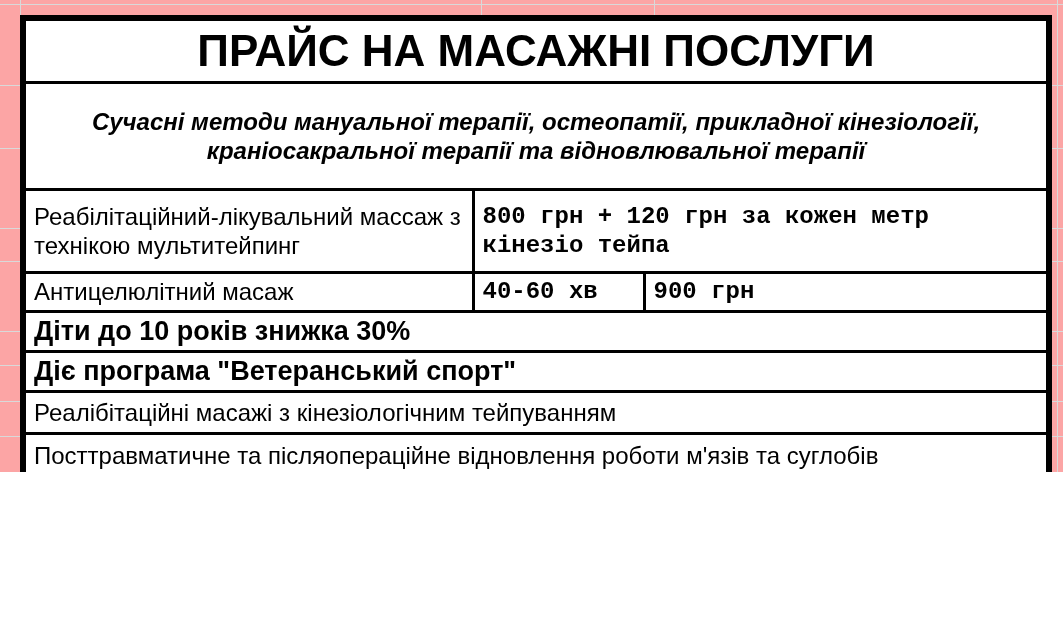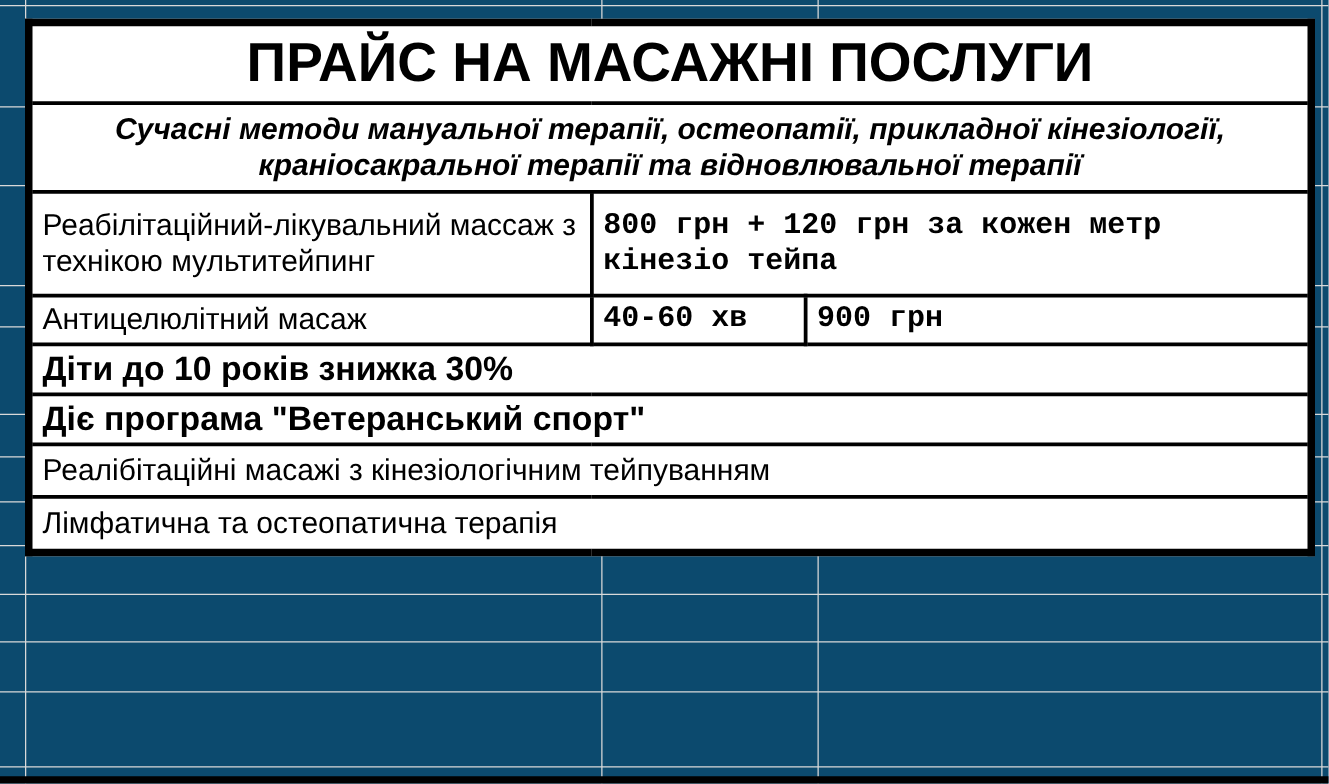--- a/index.html
+++ b/index.html
@@ -1,17 +1,17 @@
 <!DOCTYPE html>
 <html lang="uk"><head>
 <meta charset="utf-8">
 <style>
   html,body { margin:0; padding:0; background:#ffffff; }
   .screen {
-    position:relative; width:1063px; height:627px; background:#0c4a6e;
+    position:relative; width:1063px; height:472px; background:#fca5a5;
     overflow:hidden; color:#000;
     font-family:"Liberation Sans","DejaVu Sans",sans-serif;
   }
   
   .gl { position:absolute; background:#d9d9d9; z-index:0; }
   .gl.h { left:0; width:1063px; height:1px; }
   .gl.v { top:0; width:1px; height:627px; }
 
   .table-wrap { position:absolute; left:20px; top:15px; z-index:1; }
   table.price {
@@ -21,21 +21,21 @@
   table.price td {
     border:3px solid #000; padding:2px 8px; overflow:hidden;
     font-size:24px; line-height:1.22; vertical-align:middle;
   }
   tr.title-row td {
     height:60px; font-size:44px; font-weight:bold; text-align:center;
     padding:0 4px; line-height:1.05;
   }
   tr.subtitle-row td {
     height:64px; font-size:24px; font-weight:bold; font-style:italic;
-    text-align:center; padding:2px 10px;
+    text-align:center; padding:20px 10px;
   }
   tr.svc-r1 td { height:76px; }
   tr.svc-r2 td { height:32px; }
   tr.svc-r3 td { height:66px; }
   td.name-cell { padding-right:28px; }
   td.bold-cell { font-weight:bold;font-family:Liberation Mono, monospace; }
   td.vbottom { vertical-align:bottom; padding-bottom:5px; }
   tr.promo-row td {
     font-weight:bold; text-align:left; font-size:27px;
   }
@@ -100,20 +100,23 @@
       </tr>
       <tr class="promo-row promo-1">
         <td colspan="3">Діти до 10 років знижка 30%</td>
       </tr>
       <tr class="promo-row promo-3">
         <td colspan="3">Діє програма "Ветеранський спорт"</td>
       </tr>
       <tr class="prog-1">
         <td colspan="3">Реалібітаційні масажі з кінезіологічним тейпуванням</td>
       </tr>
+      <tr class="prog-3">
+        <td colspan="3">Посттравматичне та післяопераційне відновлення роботи м'язів та суглобів</td>
+      </tr>
       <tr class="prog-4">
         <td colspan="3">Лімфатична та остеопатична терапія</td>
       </tr>
     </tbody>
       </table>
   </div>
 
   <div class="bottom-bar"></div>
 </div>
 

